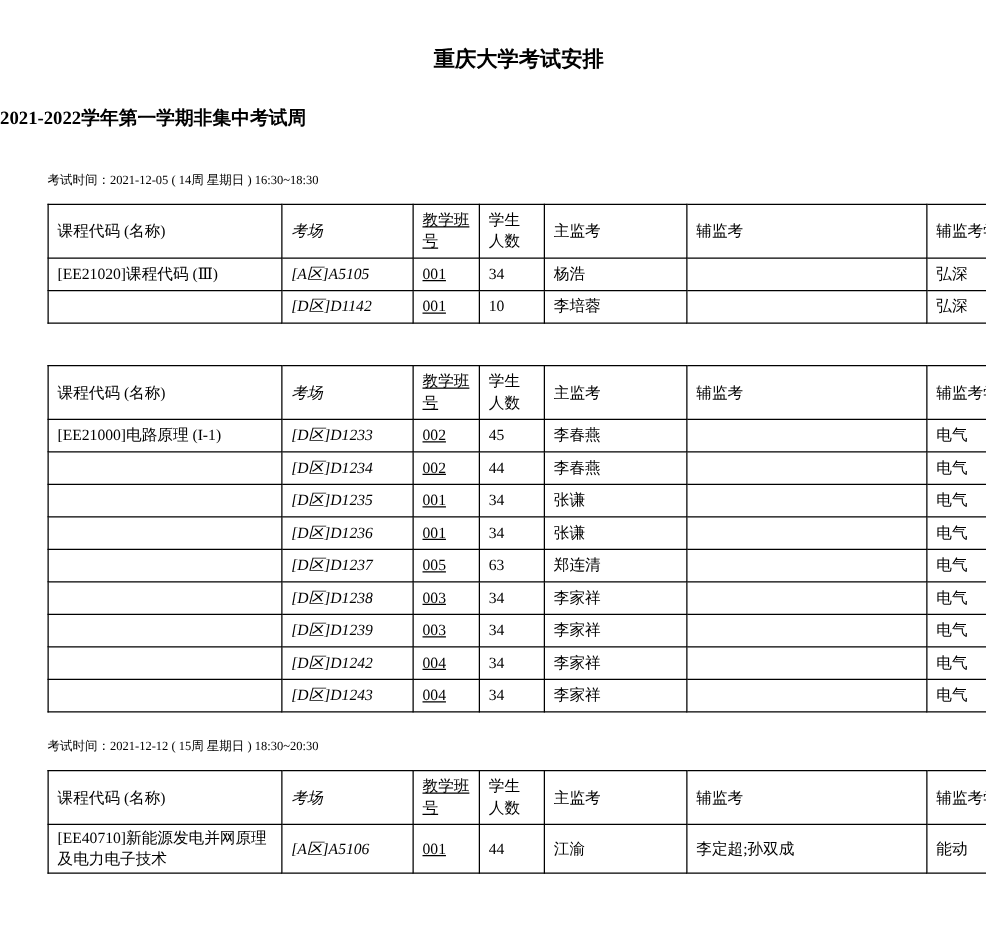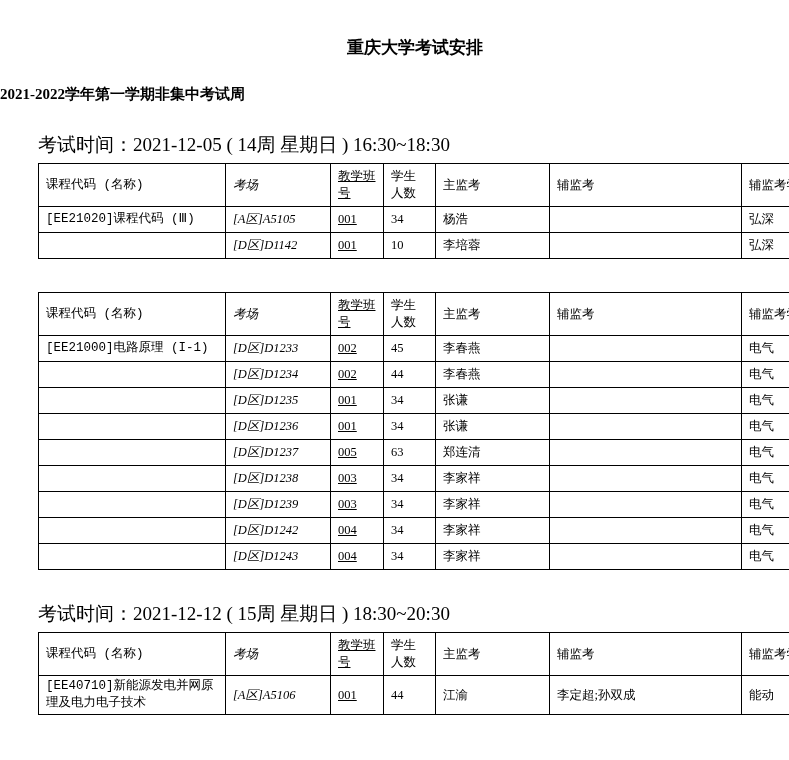--- a/index.html
+++ b/index.html
@@ -22,24 +22,24 @@
   .subtitle {
     margin:26px 0 0 0;
     text-align:left;
     font-size:15px;
     font-weight:bold;
     font-family:"Liberation Serif","DejaVu Serif",serif;
   }
   .exam-section { margin:0 45px 0 38px; }
   .sec0 { margin-top:33px; }
   .sec1 { margin-top:33px; }
-  .sec2 { margin-top:36px; }
+  .sec2 { margin-top:20px; }
   .time-label {
     margin:0 0 11px 0;
-    font-size:19px;
+    font-size:10px;
     line-height:15px;
   }
   table.exam-table {
     border-collapse:collapse;
     table-layout:fixed;
     width:706px;
   }
   table.exam-table th,
   table.exam-table td {
     border:1px solid #000000;
@@ -48,21 +48,21 @@
     text-align:left;
     vertical-align:middle;
     padding:2px 7px;
     line-height:17px;
     overflow:hidden;
     word-break:break-all;
   }
   table.exam-table thead th { height:38px; }
   table.exam-table tbody td { height:21px; }
   
-  .col0 { width:172px;font-family:Liberation Mono, monospace; }
+  .col0 { width:172px; }
   .col1 { width:90px;font-style:italic; }
   .col2 { width:38px; text-align:center; padding-left:2px; padding-right:2px;text-decoration:underline; }
   .col3 { width:37px; text-align:center; padding-left:2px; padding-right:2px; }
   .col4 { width:99px; }
   .col5 { width:177px; }
   .col6 { width:93px; }
 </style>
 </head>
 <body>
 

